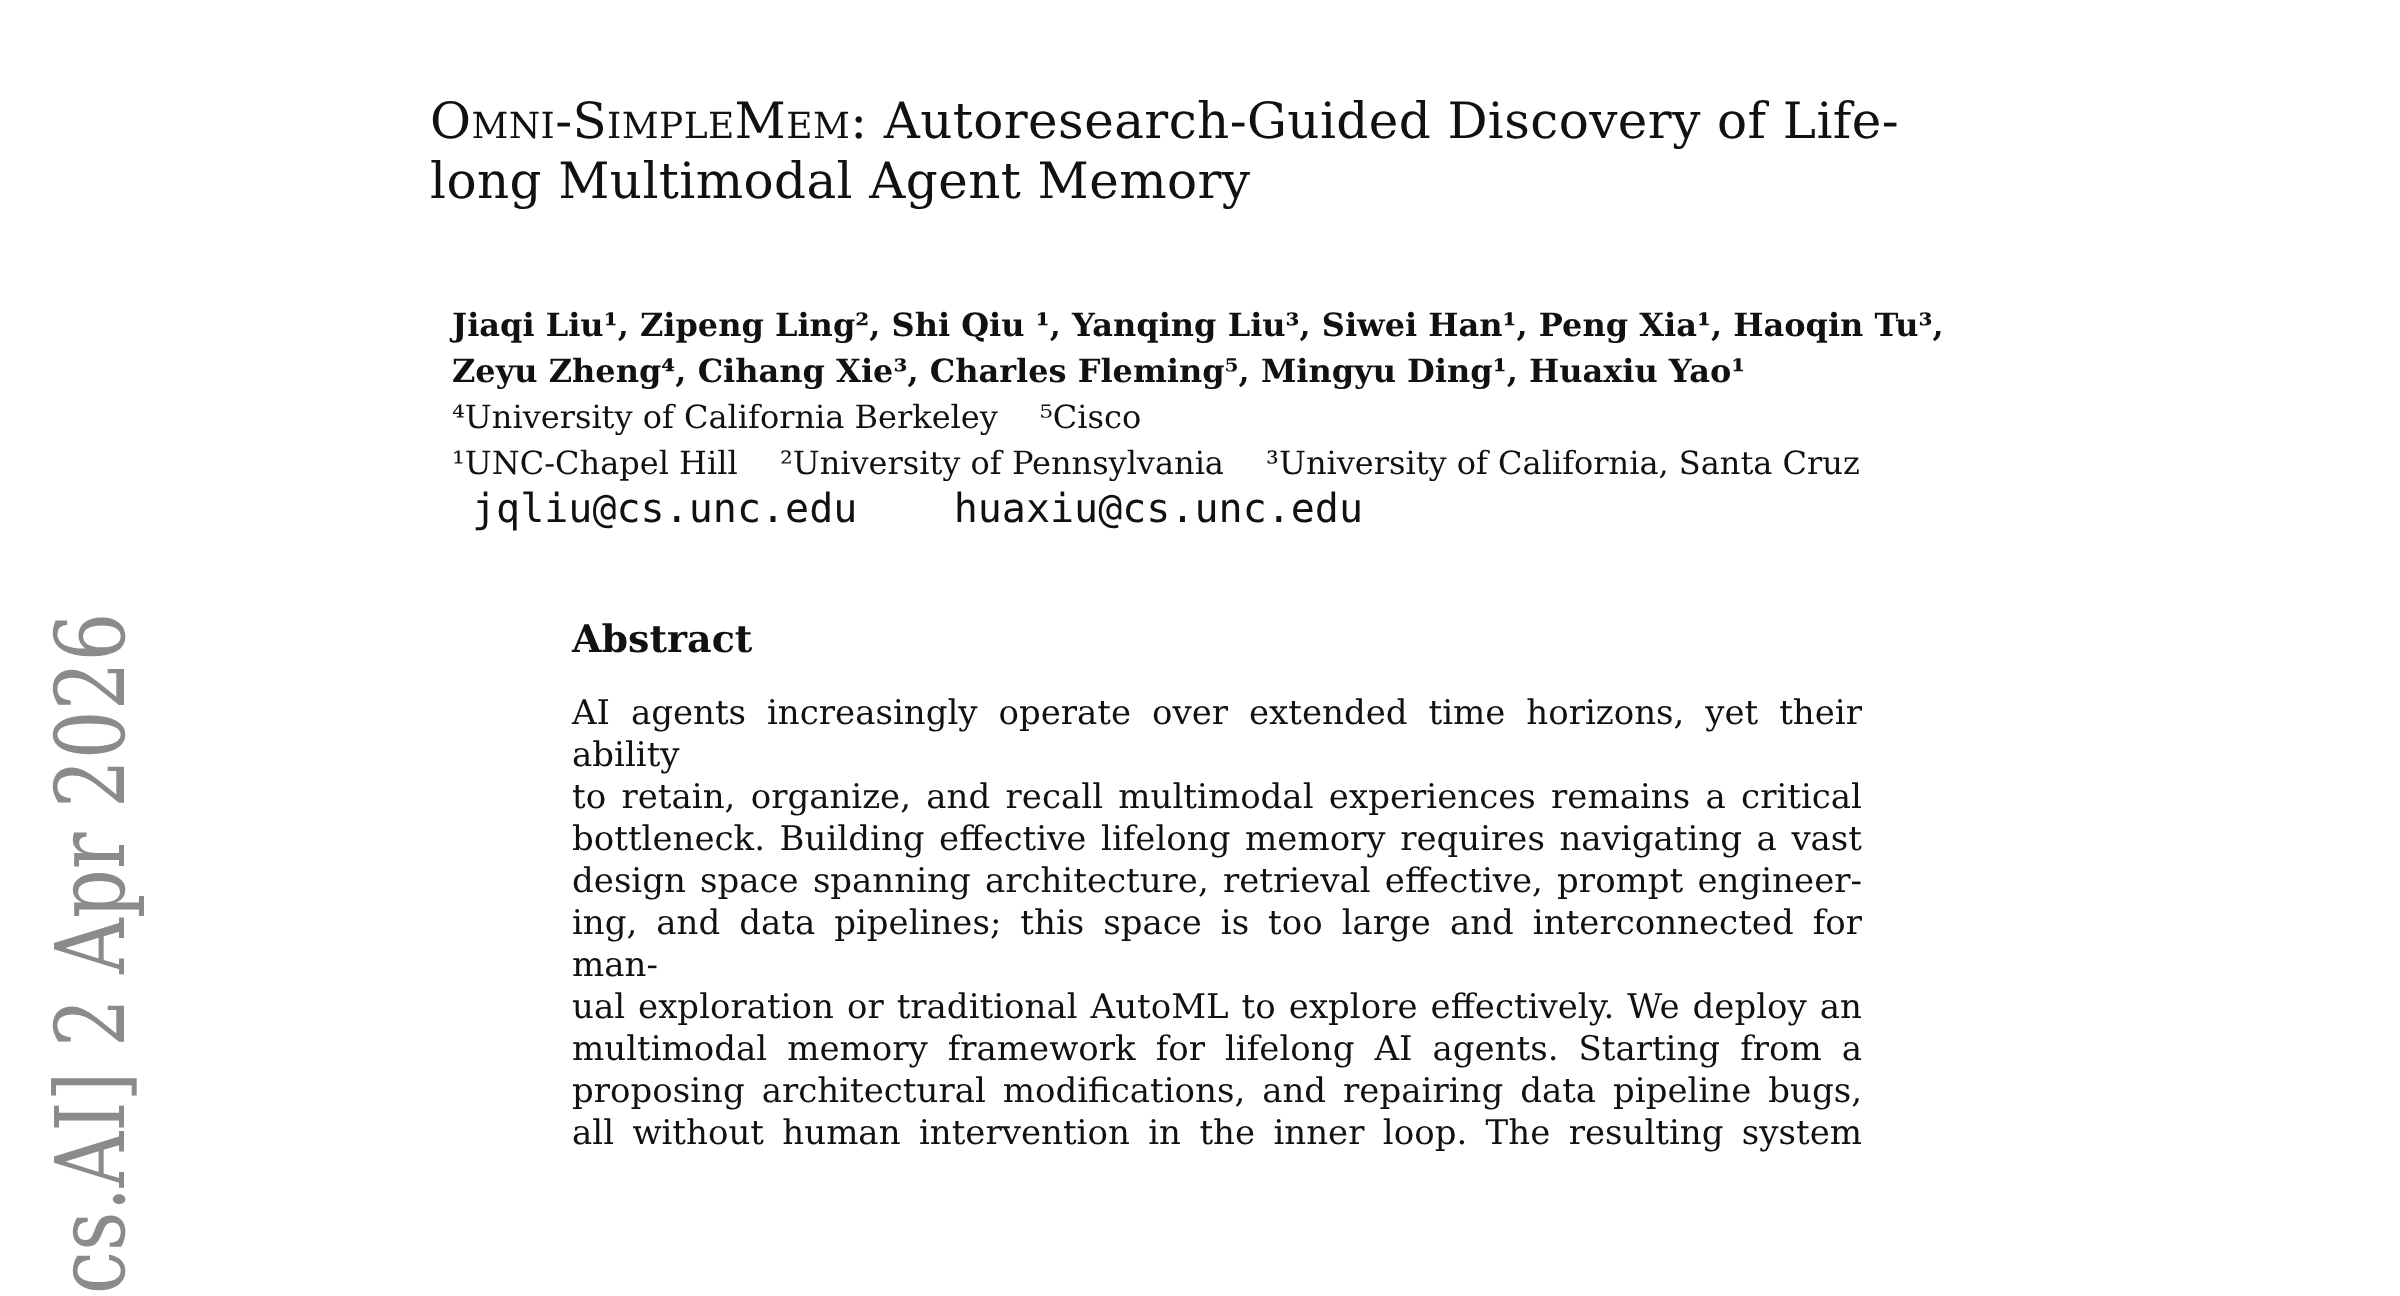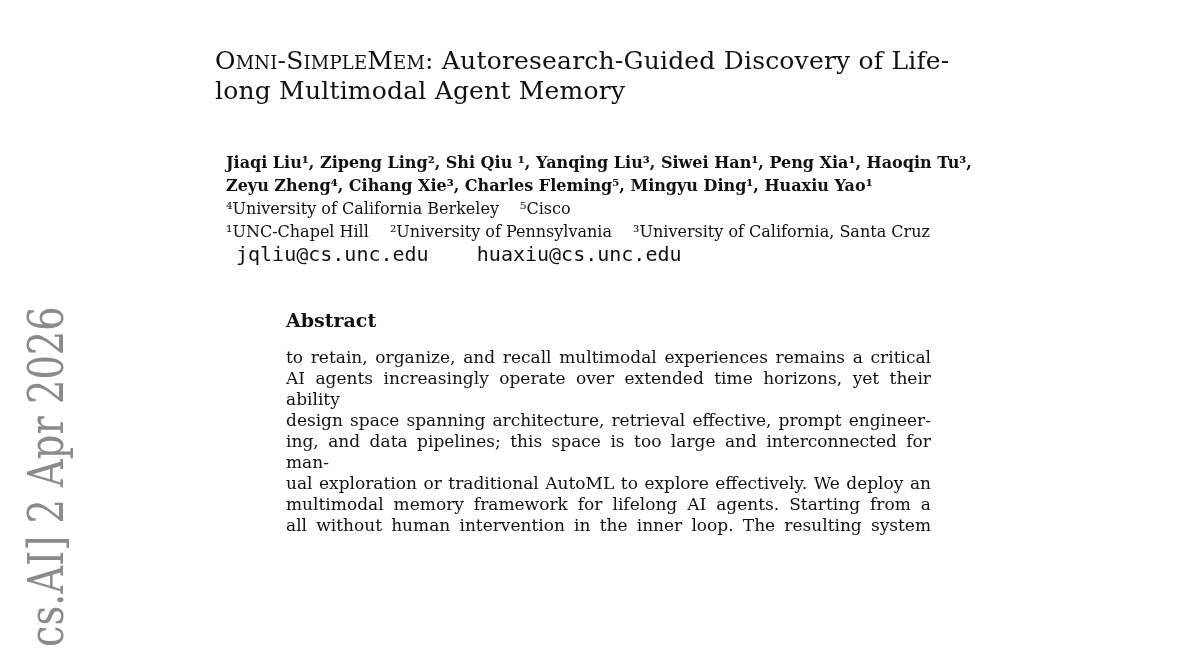--- a/index.html
+++ b/index.html
@@ -95,23 +95,25 @@
     <div class="author-line">Jiaqi Liu¹, Zipeng Ling², Shi Qiu ¹, Yanqing Liu³, Siwei Han¹, Peng Xia¹, Haoqin Tu³,</div>
     <div class="author-line">Zeyu Zheng⁴, Cihang Xie³, Charles Fleming⁵, Mingyu Ding¹, Huaxiu Yao¹</div>
     <div class="affil-line">⁴University of California Berkeley  ⁵Cisco</div>
     <div class="affil-line">¹UNC-Chapel Hill  ²University of Pennsylvania  ³University of California, Santa Cruz</div>
     <div class="email-line">jqliu@cs.unc.edu    huaxiu@cs.unc.edu</div>
   </div>
 
   <div class="abstract-block">
     <div class="abstract-heading">Abstract</div>
     <div class="abstract-lines">
+        <div class="abs-line">AI agents increasingly operate over extended time horizons, yet their ability</div>
         <div class="abs-line">to retain, organize, and recall multimodal experiences remains a critical</div>
-        <div class="abs-line">AI agents increasingly operate over extended time horizons, yet their ability</div>
+        <div class="abs-line">bottleneck. Building effective lifelong memory requires navigating a vast</div>
         <div class="abs-line">design space spanning architecture, retrieval effective, prompt engineer-</div>
         <div class="abs-line">ing, and data pipelines; this space is too large and interconnected for man-</div>
         <div class="abs-line">ual exploration or traditional AutoML to explore effectively. We deploy an</div>
         <div class="abs-line">multimodal memory framework for lifelong AI agents. Starting from a</div>
+        <div class="abs-line">proposing architectural modifications, and repairing data pipeline bugs,</div>
         <div class="abs-line">all without human intervention in the inner loop. The resulting system</div>
       </div>
   </div>
 
 </div>
 
 </body></html>

